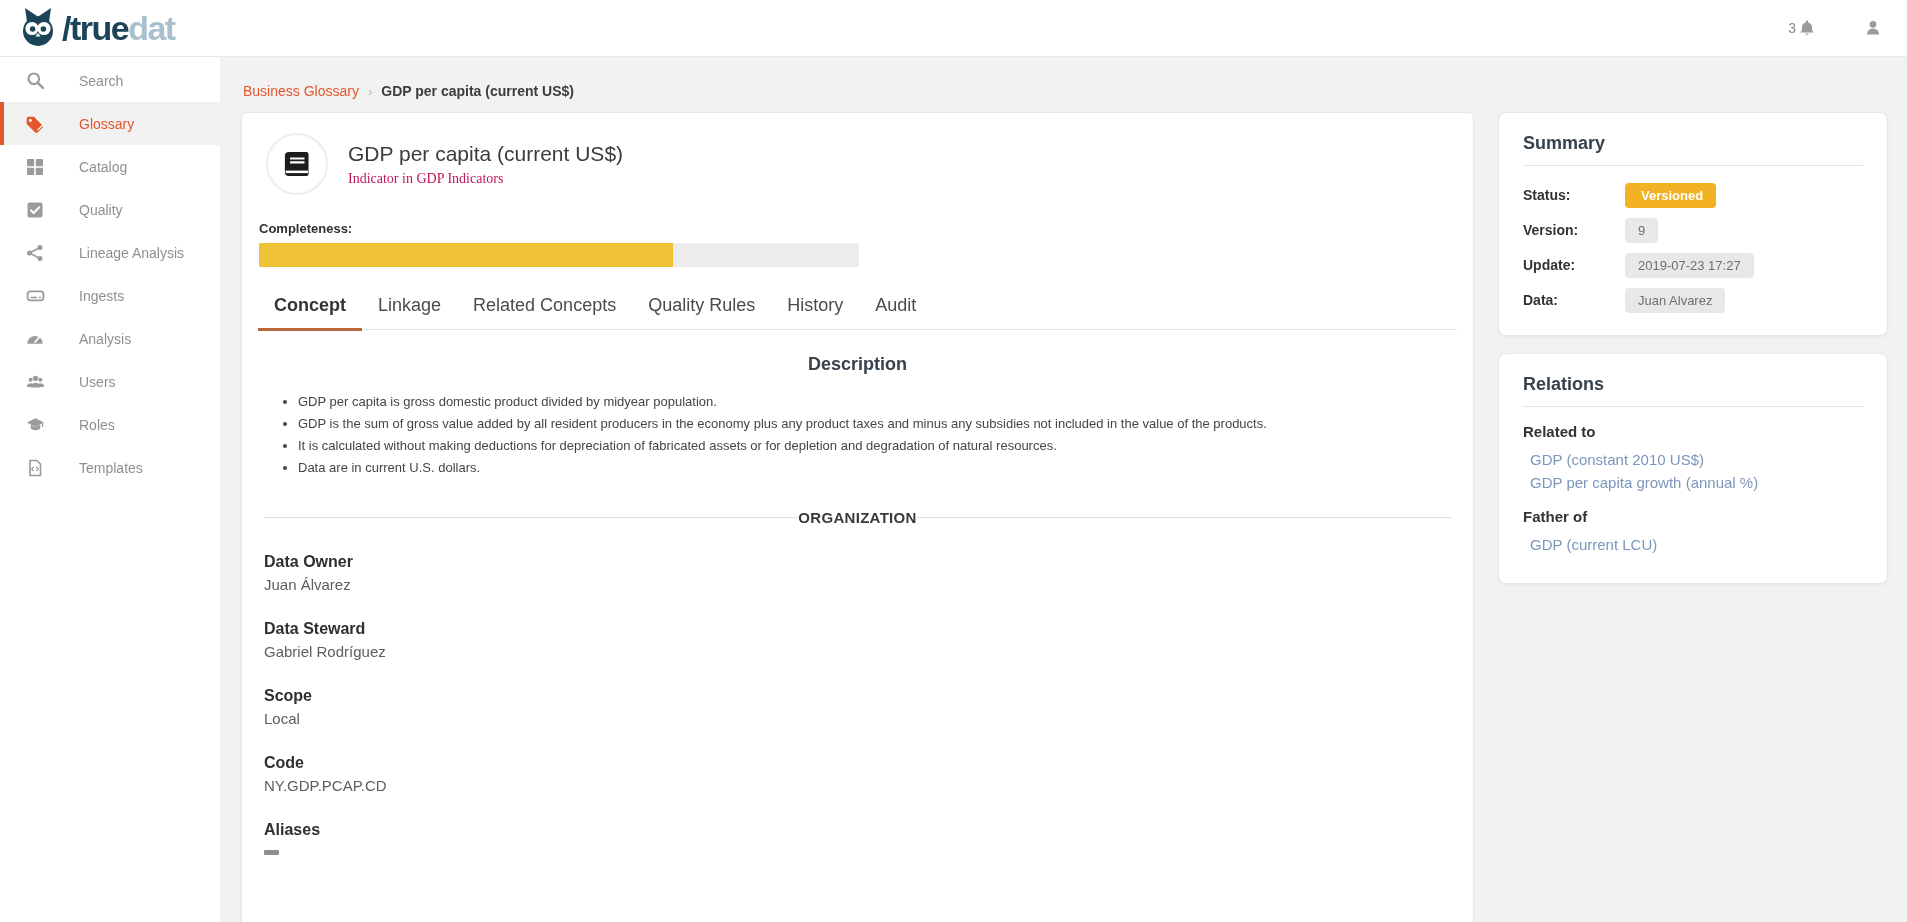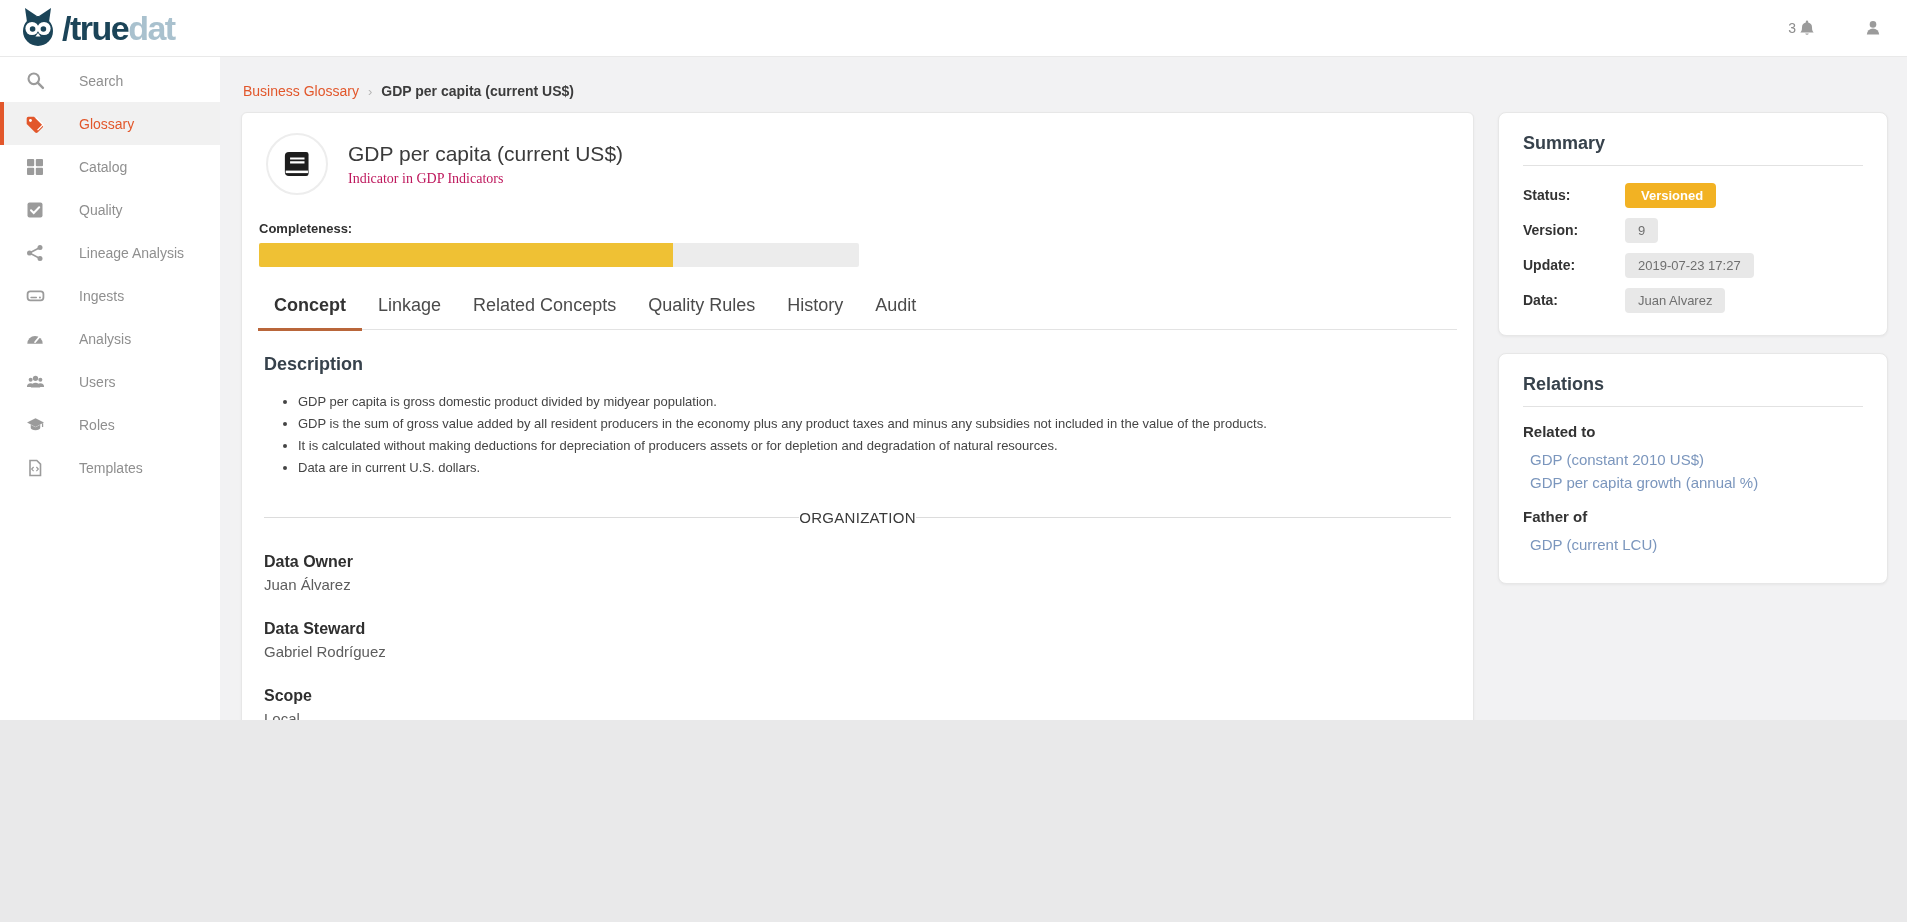--- a/index.html
+++ b/index.html
@@ -1,17 +1,17 @@
 <!DOCTYPE html>
 <html><head>
 <meta charset="utf-8">
 <style>
   * { box-sizing: border-box; }
   body { margin:0; background:#e9e9ea; font-family:"Liberation Sans", sans-serif; }
-  .app { position:relative; width:1907px; height:720px; overflow:hidden; background:#f2f2f3; }
+  .app { position:relative; width:1907px; height:922px; overflow:hidden; background:#f2f2f3; }
 
   
   .topbar { position:absolute; top:0; left:0; right:0; height:57px; background:#fff;
             border-bottom:1px solid #e9e9e9; z-index:6; display:flex; align-items:center;
             justify-content:space-between; padding:0 24px 0 16px; }
   .logo { display:flex; align-items:center; gap:2px; cursor:pointer; }
   .logo-text { font-size:34px; font-weight:bold; letter-spacing:-1.5px; color:#1B4458; line-height:1; }
   .logo-text .lt2 { color:#A9C1CE; }
   .top-icons { display:flex; align-items:center; gap:46px; }
   .notif { display:flex; align-items:center; gap:1px; color:#8d8d8d; font-size:14px; cursor:pointer; }
@@ -42,26 +42,26 @@
   .completeness { margin-top:26px; padding-left:1px; }
   .comp-label { font-weight:bold; font-size:13px; color:#2f2f2f; }
   .comp-bar { margin-top:7px; width:600px; height:24px; background:#ececec; border-radius:2px; overflow:hidden; }
   .comp-fill { height:100%; background:#EFC134; }
 
   .tabs { display:flex; margin-top:28px; border-bottom:1px solid #e3e3e3; }
   .tab { padding:0 16px 12px; font-size:18px; color:#4b4b4b; cursor:pointer; }
   .tab.active { font-weight:bold; color:#333; border-bottom:3px solid #B9663A; margin-bottom:-2px; }
 
   .section { padding:0 6px; }
-  .desc-heading { font-size:18px; color:#37424C; font-weight:bold; margin:24px 0 0; }
+  .desc-heading { font-size:18px; color:#37424C; font-weight:bold; margin:24px 0 0;text-align:center; }
   .bullets { margin:17px 0 0; padding-left:34px; color:#454545; font-size:13px; line-height:1.55; }
   .bullets li { margin-bottom:2px; }
 
   .divider { display:flex; align-items:center; margin:30px 0 8px; color:#3a3a3a;
-             font-weight:normal; font-size:15px; letter-spacing:0.3px; }
+             font-weight:bold; font-size:15px; letter-spacing:0.3px; }
   .divider .line { flex:1; height:1px; background:#dcdcdc; }
 
   .field { margin-top:27px; }
   .field-label { font-weight:bold; font-size:16px; color:#2f2f2f; }
   .field-value { margin-top:5px; font-size:15px; color:#5d5d5d; }
   .dash { width:15px; height:5px; background:#8f8f8f; margin-top:11px; border-radius:1px; }
 
   
   .right-col { position:absolute; left:1498px; top:112px; width:390px; }
   .panel { background:#fff; border:1px solid #e7e7e7; border-radius:8px; padding:18px 24px 20px;
@@ -274,21 +274,21 @@
         <div class="tab">Quality Rules</div>
         <div class="tab">History</div>
         <div class="tab">Audit</div>
       </div>
 
       <div class="section">
         <h2 class="desc-heading">Description</h2>
         <ul class="bullets">
           <li>GDP per capita is gross domestic product divided by midyear population.</li>
           <li>GDP is the sum of gross value added by all resident producers in the economy plus any product taxes and minus any subsidies not included in the value of the products.</li>
-          <li>It is calculated without making deductions for depreciation of producers assets or for depletion and degradation of natural resources.</li>
+          <li>It is calculated without making deductions for depreciation of fabricated assets or for depletion and degradation of natural resources.</li>
           <li>Data are in current U.S. dollars.</li>
         </ul>
 
         <div class="divider">
           <span class="line"></span>
           <span>ORGANIZATION</span>
           <span class="line"></span>
         </div>
 
         <div class="field">

